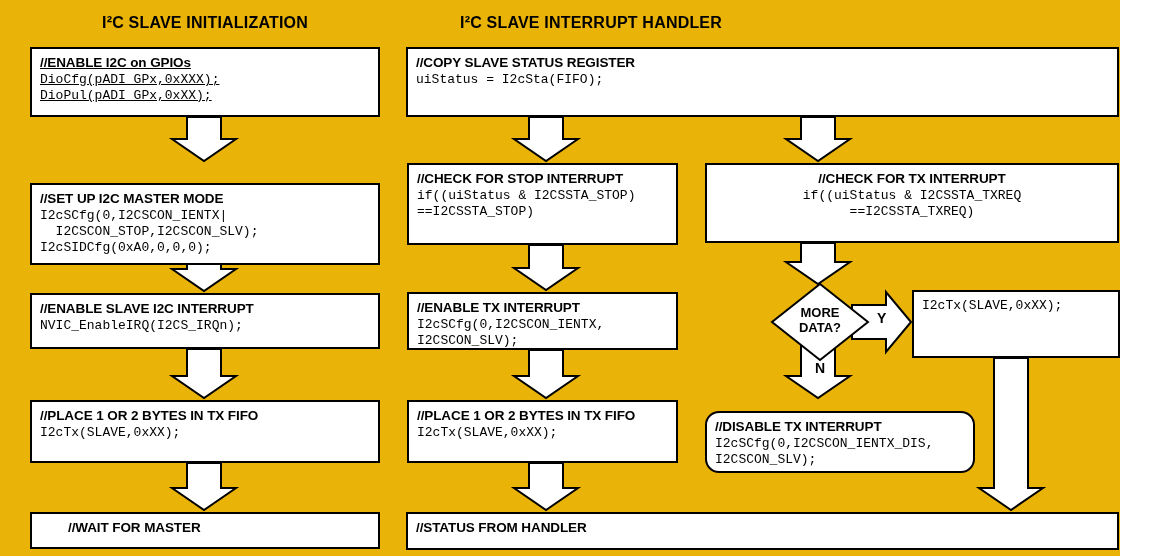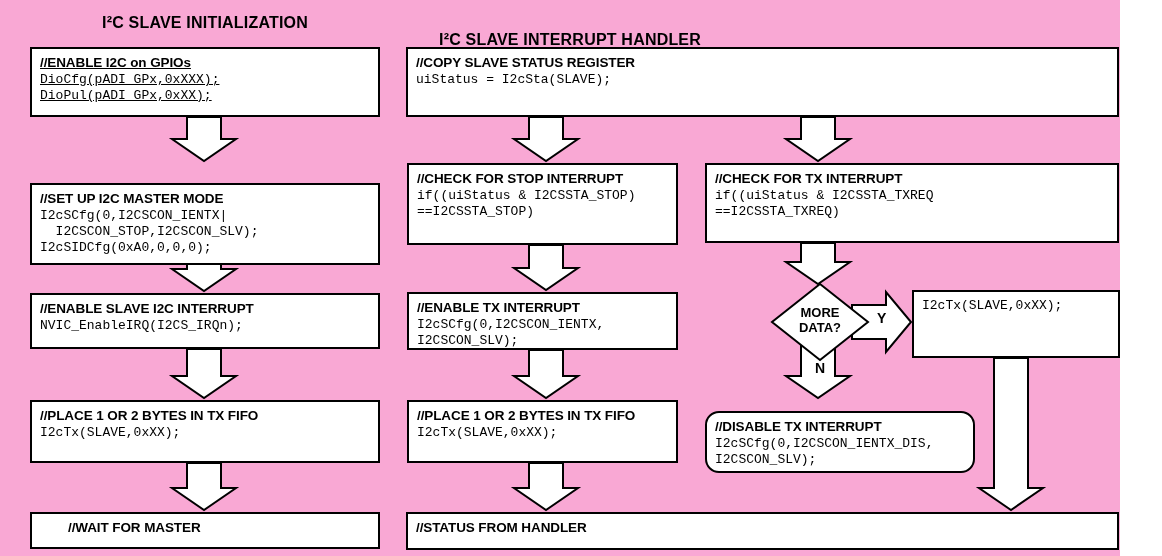--- a/index.html
+++ b/index.html
@@ -1,34 +1,34 @@
 <!DOCTYPE html>
 <html><head>
 <meta charset="utf-8">
 <style>
   html,body{margin:0;padding:0;background:#fff;}
-  .canvas{position:relative;width:1120px;height:556px;background:#f9a8d4;overflow:hidden;
+  .canvas{position:relative;width:1120px;height:556px;background:#eab308;overflow:hidden;
           font-family:"Liberation Sans",sans-serif;color:#000;}
   #arrow-layer{position:absolute;left:0;top:0;z-index:0;}
   .title{position:absolute;top:13px;font:bold 16px/19px "Liberation Sans",sans-serif;
          letter-spacing:.2px;z-index:1;}
   .title-init{left:30px;width:350px;text-align:center;}
-  .title-handler{left:439px;margin-top:17px;}
+  .title-handler{left:460px;}
   .fbox{position:absolute;background:#fff;border:2px solid #000;box-sizing:border-box;
         padding:5px 8px 4px 8px;z-index:1;}
   .bh{font:bold 13.5px/17px "Liberation Sans",sans-serif;letter-spacing:-.1px;}
   .bc{margin:1px 0 0 0;font:13px/16px "Liberation Mono","DejaVu Sans Mono",monospace;white-space:pre;}
   #bx-l1{left:30px;top:47px;width:350px;height:70px;text-decoration:underline;}
   #bx-l2{left:30px;top:163px;width:350px;height:82px;margin-top:20px;}
   #bx-l3{left:30px;top:293px;width:350px;height:56px;}
   #bx-l4{left:30px;top:400px;width:350px;height:63px;}
   #bx-l5{left:30px;top:512px;width:350px;height:37px;padding-left:36px;}
   #bx-h1{left:406px;top:47px;width:713px;height:70px;}
   #bx-m1{left:407px;top:163px;width:271px;height:82px;}
-  #bx-r1{left:705px;top:163px;width:414px;height:80px;}
+  #bx-r1{left:705px;top:163px;width:414px;height:80px;text-align:center;}
   #bx-m2{left:407px;top:292px;width:271px;height:58px;}
   #bx-m3{left:407px;top:400px;width:271px;height:63px;}
   #bx-r2{left:912px;top:290px;width:208px;height:68px;}
   #bx-r3{left:705px;top:411px;width:270px;height:62px;border-radius:14px;}
   #bx-h2{left:406px;top:512px;width:713px;height:38px;}
   .decision-label{position:absolute;left:770px;top:305px;width:100px;text-align:center;
         font:bold 13px/15px "Liberation Sans",sans-serif;white-space:pre;z-index:2;}
   .yn{position:absolute;font:bold 14px/14px "Liberation Sans",sans-serif;z-index:2;}
   .yes{left:877px;top:311px;}
   .no{left:815px;top:361px;}
@@ -83,21 +83,21 @@
     <div class="bh">//PLACE 1 OR 2 BYTES IN TX FIFO</div>
     <pre class="bc">I2cTx(SLAVE,0xXX);</pre>
   </div>
 
   <div class="fbox" id="bx-l5">
     <div class="bh">//WAIT FOR MASTER</div>
   </div>
 
   <div class="fbox" id="bx-h1">
     <div class="bh">//COPY SLAVE STATUS REGISTER</div>
-    <pre class="bc">uiStatus = I2cSta(SLAVE);</pre>
+    <pre class="bc">uiStatus = I2cSta(FIFO);</pre>
   </div>
 
   <div class="fbox" id="bx-m1">
     <div class="bh">//CHECK FOR STOP INTERRUPT</div>
     <pre class="bc">if((uiStatus &amp; I2CSSTA_STOP)
 ==I2CSSTA_STOP)</pre>
   </div>
 
   <div class="fbox" id="bx-r1">
     <div class="bh">//CHECK FOR TX INTERRUPT</div>

